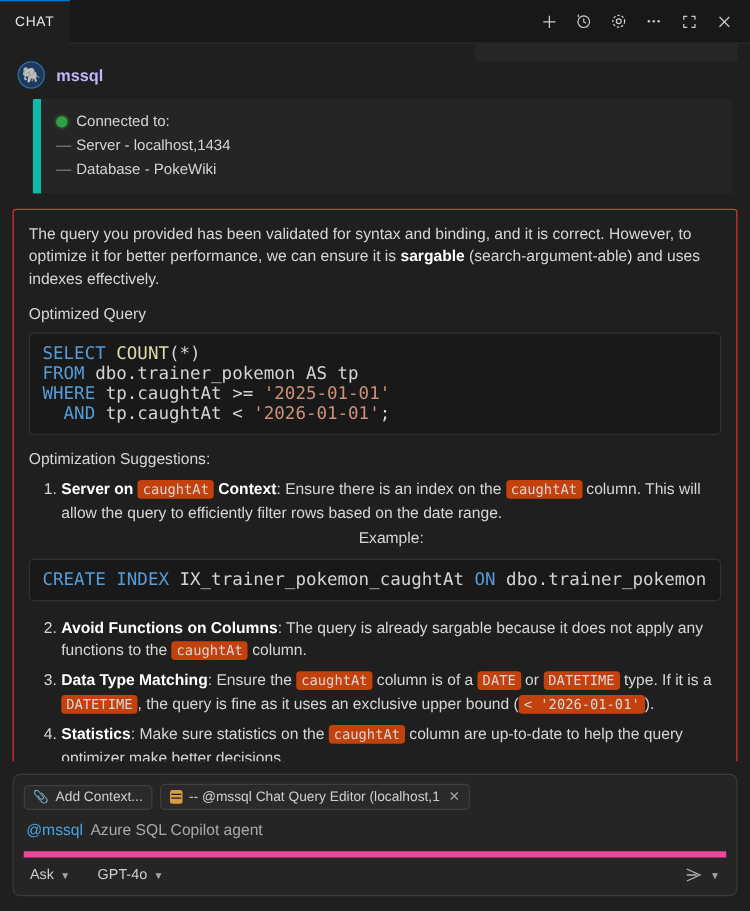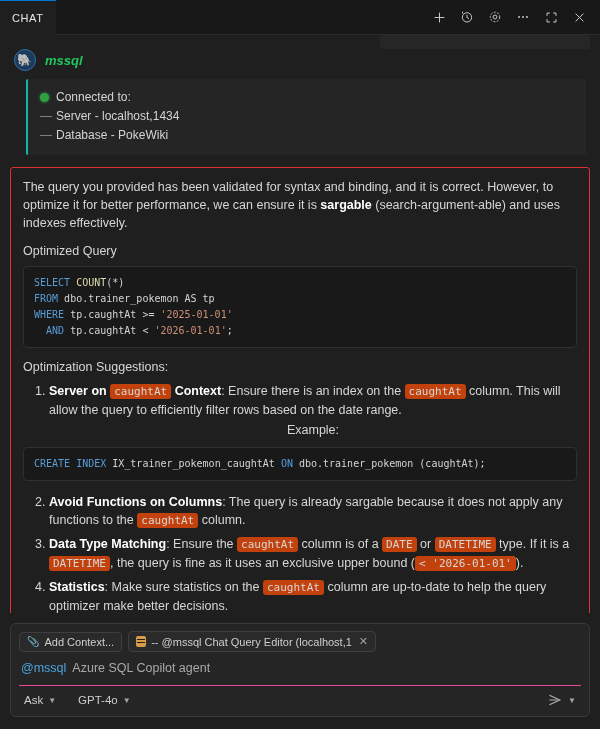--- a/index.html
+++ b/index.html
@@ -85,29 +85,28 @@
     background: #1b3a5c;
     display: flex; align-items: center; justify-content: center;
     font-size: 12px;
     overflow: hidden;
     border: 1px solid #2f6ea5;
   }
   .avatar .glyph { font-size: 12px; line-height: 1; }
   .agent-name {
     font-size: 13px;
     font-weight: 700;
-    color: #22c55e;
-    font-style: italic;
+    color: #c4b5fd;
   }
 
   
   .conn-block {
     margin: 2px 14px 0 26px;
     background: #252526;
-    border-left: 2px solid #14b8a6;
+    border-left: 7px solid #14b8a6;
     border-radius: 2px;
     padding: 9px 12px 10px 12px;
     font-size: 12px;
   }
   .conn-line {
     display: flex; align-items: center; gap: 7px;
     line-height: 19px;
     color: #d4d4d4;
   }
   .dot-green {
@@ -139,21 +138,21 @@
     font-size: 12.5px;
     color: #d6d6d6;
     margin: 0 0 8px 0;
   }
   .code-block {
     background: #191919;
     border: 1px solid #303030;
     border-radius: 4px;
     padding: 8px 10px;
     font-family: "DejaVu Sans Mono", monospace;
-    font-size: 10px;
+    font-size: 14px;
     line-height: 16px;
     white-space: pre;
     overflow: hidden;
     margin: 0 0 12px 0;
   }
   .kw { color: #569cd6; }
   .fn { color: #dcdcaa; }
   .str { color: #ce9178; }
   .op  { color: #d4d4d4; }
   .pl  { color: #d4d4d4; }
@@ -222,21 +221,21 @@
     display: flex; align-items: center; gap: 6px;
     padding: 9px 2px 10px 2px;
     font-size: 12.5px;
     color: #a9a9a9;
   }
   .mention { color: #4aa3df; font-weight: 400; }
 
   .composer-footer {
     display: flex; align-items: center; gap: 12px;
     padding-top: 4px;
-    border-top: 1px solid #ec4899;
+    border-top: 5px solid #ec4899;
   }
   .mode-sel {
     display: inline-flex; align-items: center; gap: 5px;
     font-size: 11.5px; color: #cccccc;
     padding: 3px 5px; border-radius: 4px;
   }
   .caret { font-size: 8px; color: #a5a5a5; }
   .send-area {
     margin-left: auto;
     display: inline-flex; align-items: center; gap: 4px;

